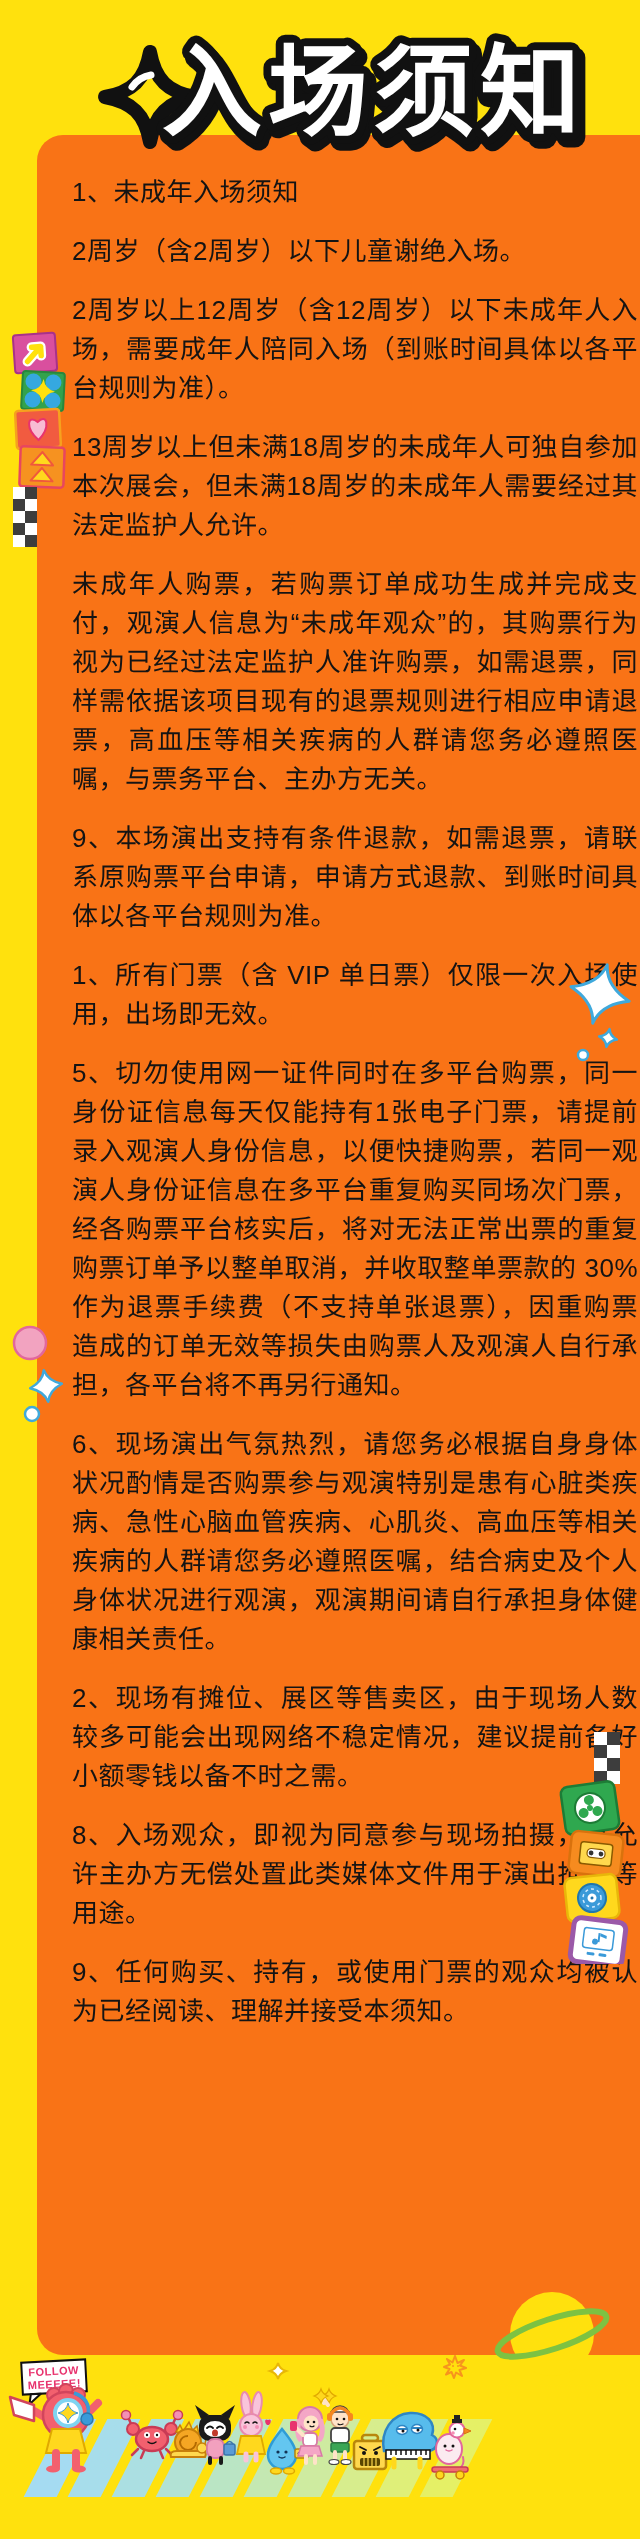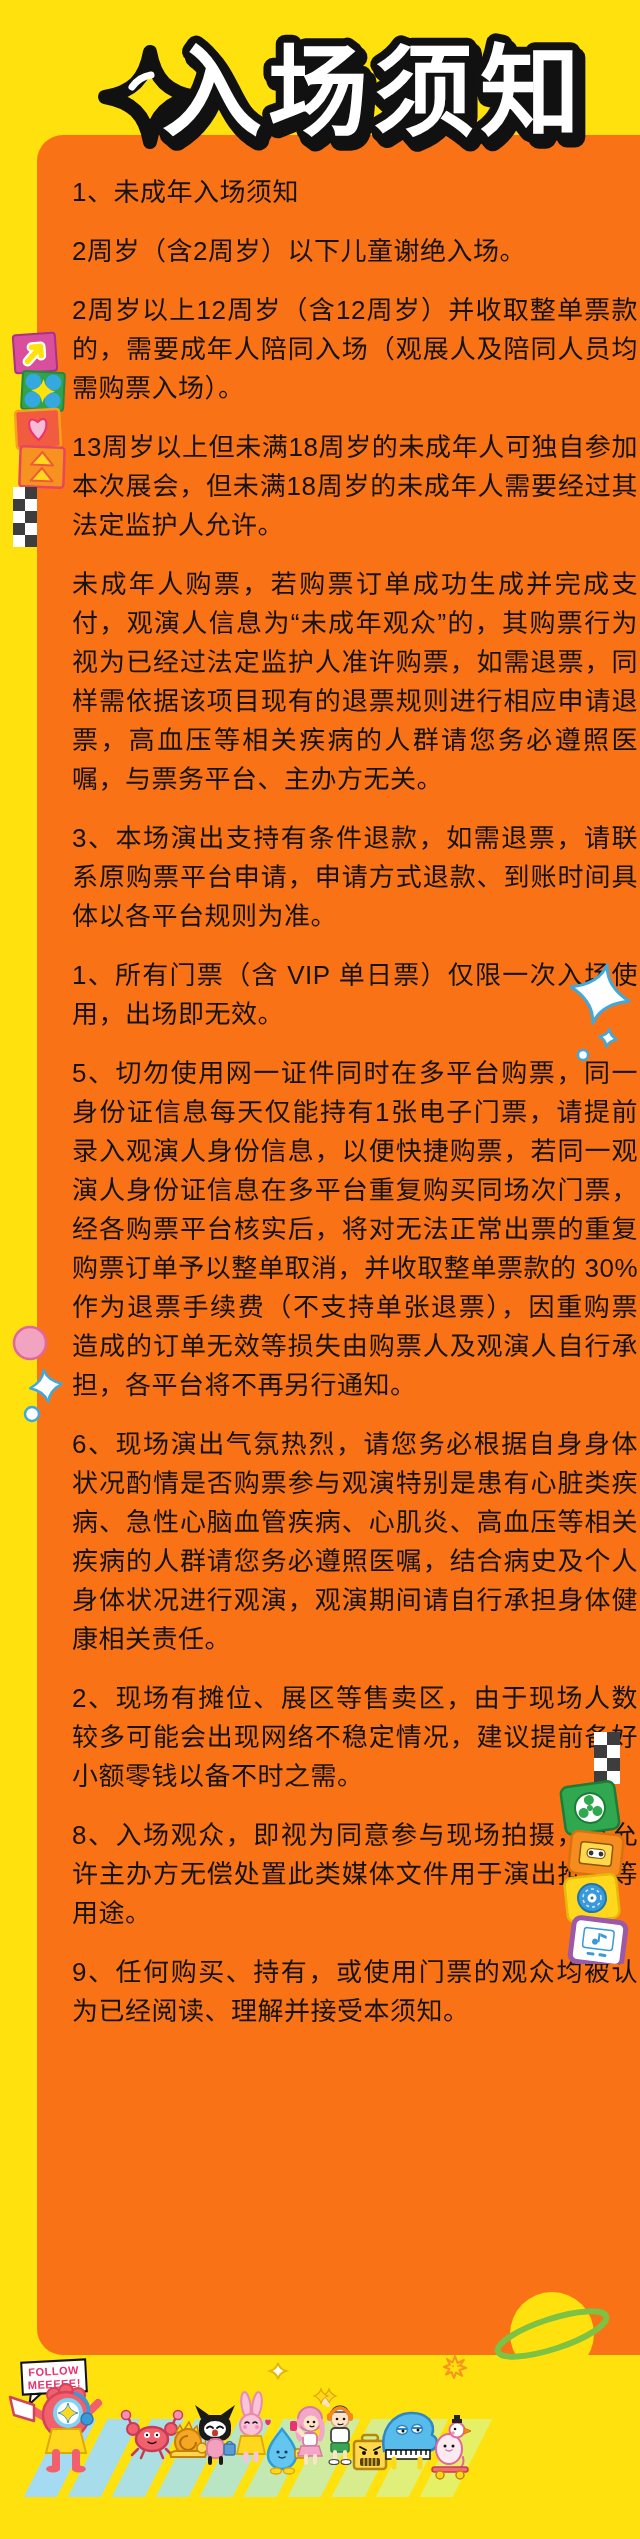--- a/index.html
+++ b/index.html
@@ -25,24 +25,24 @@
   .deco{z-index:6;pointer-events:none;}
 </style>
 </head>
 <body>
 
 <div class="poster">
 
   <section class="card">
     <p>1、未成年入场须知</p>
     <p>2周岁（含2周岁）以下儿童谢绝入场。</p>
-    <p>2周岁以上12周岁（含12周岁）并收取整单票款的，需要成年人陪同入场（观展人及陪同人员均需购票入场）。</p>
+    <p>2周岁以上12周岁（含12周岁）以下未成年人入场，需要成年人陪同入场（到账时间具体以各平台规则为准）。</p>
     <p>13周岁以上但未满18周岁的未成年人可独自参加本次展会，但未满18周岁的未成年人需要经过其法定监护人允许。</p>
     <p>未成年人购票，若购票订单成功生成并完成支付，观演人信息为“未成年观众”的，其购票行为视为已经过法定监护人准许购票，如需退票，同样需依据该项目现有的退票规则进行相应申请退票，高血压等相关疾病的人群请您务必遵照医嘱，与票务平台、主办方无关。</p>
-    <p>3、本场演出支持有条件退款，如需退票，请联系原购票平台申请，申请方式退款、到账时间具体以各平台规则为准。</p>
+    <p>9、本场演出支持有条件退款，如需退票，请联系原购票平台申请，申请方式退款、到账时间具体以各平台规则为准。</p>
     <p>1、所有门票（含 VIP 单日票）仅限一次入场使用，出场即无效。</p>
     <p>5、切勿使用网一证件同时在多平台购票，同一身份证信息每天仅能持有1张电子门票，请提前录入观演人身份信息，以便快捷购票，若同一观演人身份证信息在多平台重复购买同场次门票，经各购票平台核实后，将对无法正常出票的重复购票订单予以整单取消，并收取整单票款的 30%作为退票手续费（不支持单张退票），因重购票造成的订单无效等损失由购票人及观演人自行承担，各平台将不再另行通知。</p>
     <p>6、现场演出气氛热烈，请您务必根据自身身体状况酌情是否购票参与观演特别是患有心脏类疾病、急性心脑血管疾病、心肌炎、高血压等相关疾病的人群请您务必遵照医嘱，结合病史及个人身体状况进行观演，观演期间请自行承担身体健康相关责任。</p>
     <p>2、现场有摊位、展区等售卖区，由于现场人数较多可能会出现网络不稳定情况，建议提前备好小额零钱以备不时之需。</p>
     <p>8、入场观众，即视为同意参与现场拍摄，且允许主办方无偿处置此类媒体文件用于演出推广等用途。</p>
     <p>9、任何购买、持有，或使用门票的观众均被认为已经阅读、理解并接受本须知。</p>
   </section>
 
   <svg class="title-svg" width="640" height="158" viewBox="0 0 640 158">
     <g>

